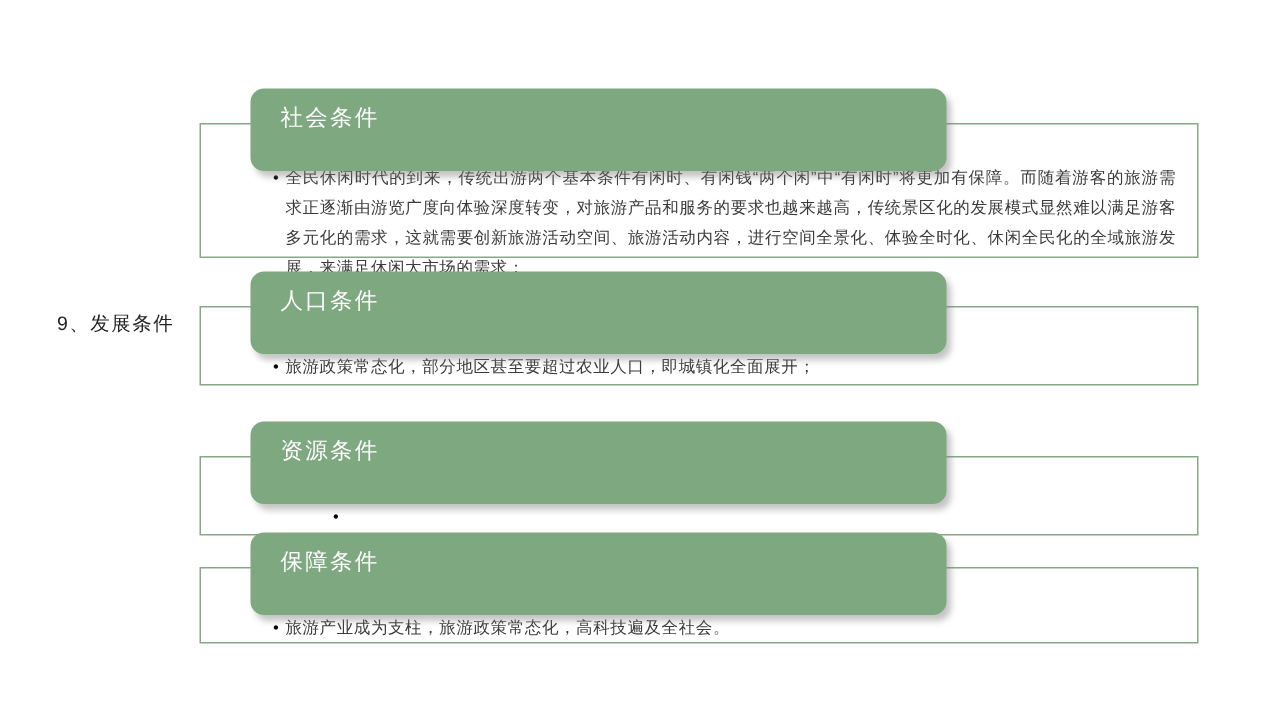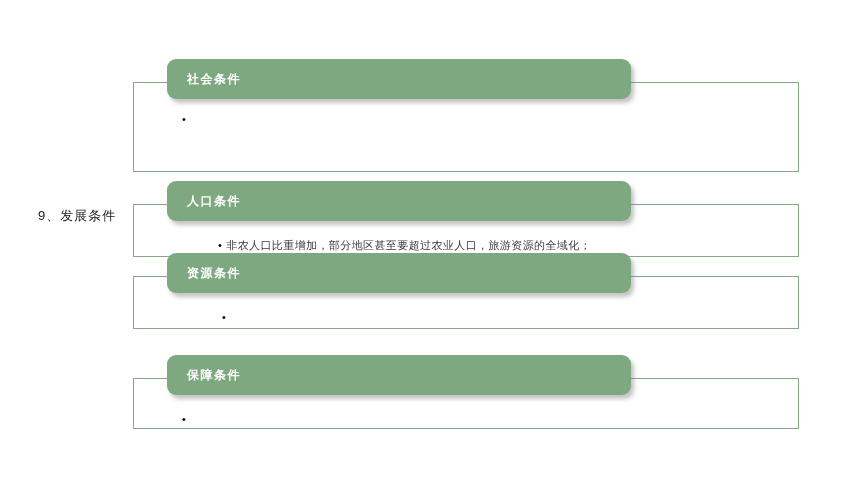--- a/index.html
+++ b/index.html
@@ -28,37 +28,36 @@
     white-space:nowrap;
   }
   .section{
     position:absolute;
     left:133px;
     width:666px;
     border:1px solid var(--border-green);
     background:transparent;
   }
   .s1{top:82px;height:90px;}
-  .s2{top:204px;height:53px;padding-left:36px;}
-  .s3{top:276px;height:53px;padding-left:40px;}
+  .s2{top:204px;height:53px;}
+  .s3{top:304px;height:53px;padding-left:40px;}
   .s4{top:378px;height:51px;}
   .pill{
     position:absolute;
     left:33px;top:-24px;
-    width:464px;height:40px;
+    width:464px;height:55px;
     background:var(--pill-green);
     border-radius:9px;
     box-shadow:3px 4px 4px rgba(125,125,125,0.45);
     color:var(--pill-text);
-    font-size:12px;
+    font-size:15px;
     letter-spacing:1.5px;
     line-height:40px;
     padding-left:20px;
     white-space:nowrap;
-    font-weight:bold;
   }
   .content{
     display:flex;
     align-items:flex-start;
     padding:30px 14px 0 48px;
     font-size:11px;
     line-height:20px;
     color:var(--body-text);
     letter-spacing:0.4px;
   }
@@ -76,38 +75,40 @@
 <body>
 
 <div class="canvas">
 
   <div class="side-label">9、发展条件</div>
 
   <div class="section s1">
     <div class="pill">社会条件</div>
     <div class="content">
       <span class="bullet">•</span>
+      <span class="bullet-text">全民休闲时代的到来，传统出游两个基本条件有闲时、有闲钱“两个闲”中“有闲时”将更加有保障。而随着游客的旅游需求正逐渐由游览广度向体验深度转变，对旅游产品和服务的要求也越来越高，传统景区化的发展模式显然难以满足游客多元化的需求，这就需要创新旅游活动空间、旅游活动内容，进行空间全景化、体验全时化、休闲全民化的全域旅游发展，来满足休闲大市场的需求；</span>
     </div>
   </div>
 
   <div class="section s2">
     <div class="pill">人口条件</div>
     <div class="content">
       <span class="bullet">•</span>
-      <span class="bullet-text">非农人口比重增加，部分地区甚至要超过农业人口，旅游资源的全域化；</span>
+      <span class="bullet-text">旅游政策常态化，部分地区甚至要超过农业人口，即城镇化全面展开；</span>
     </div>
   </div>
 
   <div class="section s3">
     <div class="pill">资源条件</div>
     <div class="content">
       <span class="bullet">•</span>
     </div>
   </div>
 
   <div class="section s4">
     <div class="pill">保障条件</div>
     <div class="content">
       <span class="bullet">•</span>
+      <span class="bullet-text">旅游产业成为支柱，旅游政策常态化，高科技遍及全社会。</span>
     </div>
   </div>
 
 </div>
 
 </body></html>

